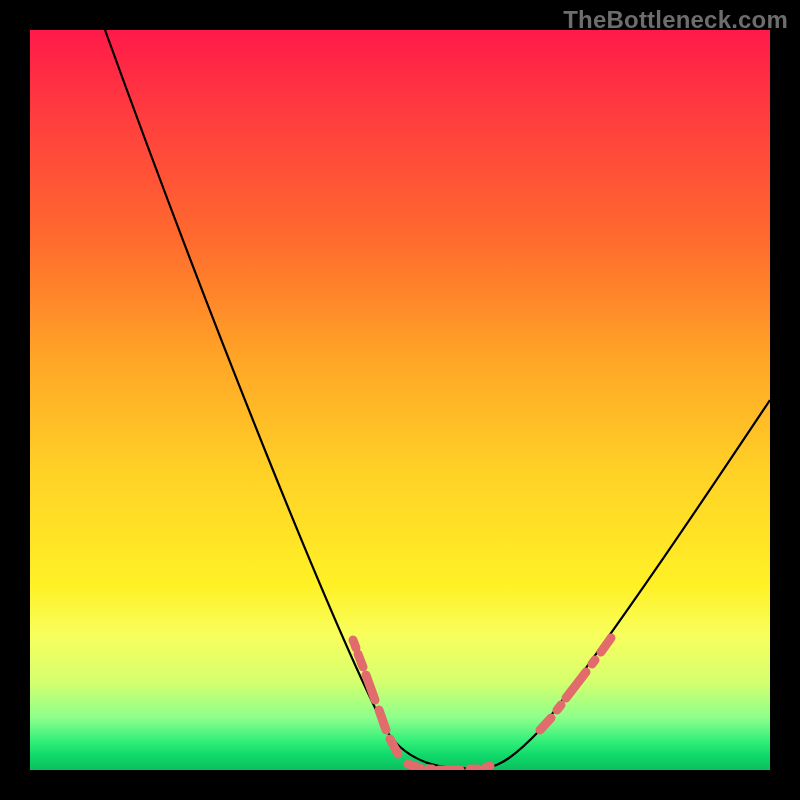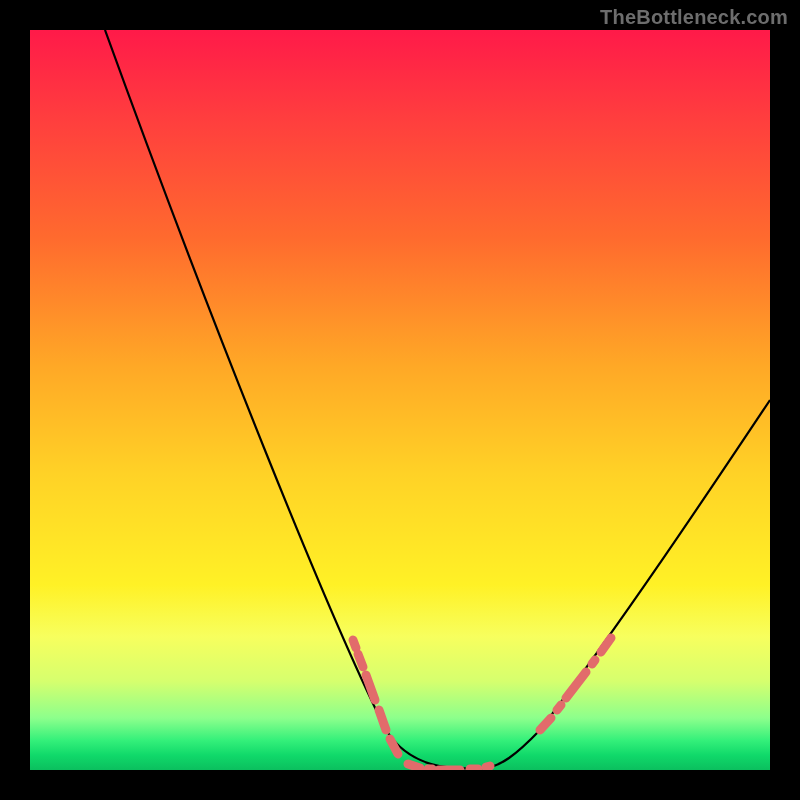--- a/index.html
+++ b/index.html
@@ -29,21 +29,21 @@
       #8cff8c 93%,
       #34f07a 96%,
       #10d96a 98%,
       #0bbf5e 100%
     );
   }
   .watermark {
     position: absolute;
     top: 6px;
     right: 12px;
-    font-size: 20px;
+    font-size: 24px;
     font-weight: 600;
     color: #6d6d6d;
     letter-spacing: 0.2px;
     user-select: none;
   }
   svg.curve {
     position: absolute;
     left: 0;
     top: 0;
     width: 740px;

